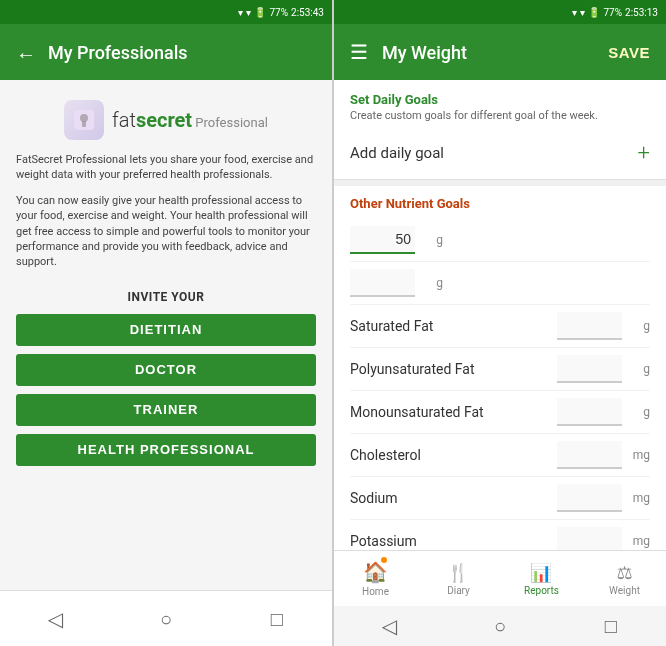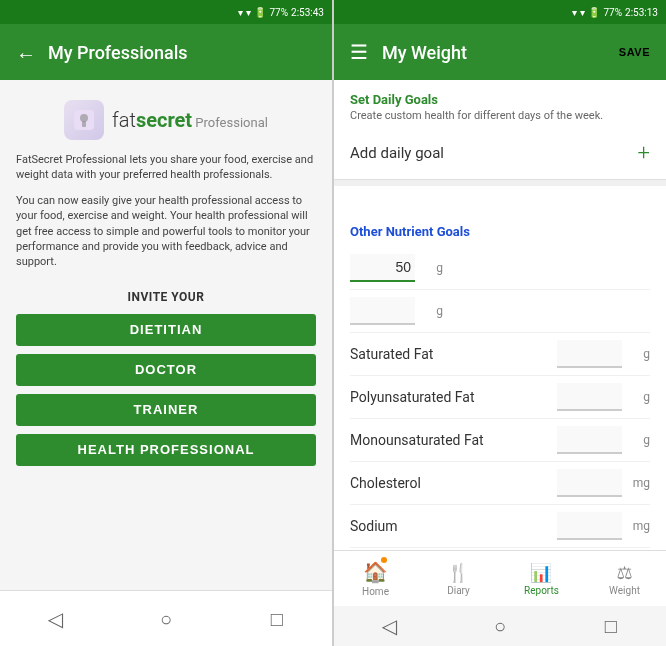--- a/index.html
+++ b/index.html
@@ -159,22 +159,22 @@
     .hamburger {
       color: white;
       font-size: 20px;
     }
     .right-panel .top-bar .title {
       color: white;
       font-size: 18px;
       font-weight: 500;
     }
     .save-btn {
-      color: #000000;
-      font-size: 11px;
+      color: #fef9c3;
+      font-size: 15px;
       font-weight: 700;
       letter-spacing: 0.5px;
       background: none;
       border: none;
       cursor: pointer;
     }
 
     .right-panel .content {
       flex: 1;
       overflow-y: auto;
@@ -217,23 +217,22 @@
       height: 6px;
       background: #f0f0f0;
     }
 
     .nutrient-section {
       padding: 10px 16px 4px 16px;
     }
     .nutrient-section-title {
       font-size: 13px;
       font-weight: 700;
-      color: #1d4ed8;
+      color: #c2410c;
       margin-bottom: 8px;
-      margin-top: 28px;
     }
 
     .nutrient-row {
       display: flex;
       align-items: center;
       padding: 7px 0;
       border-bottom: 1px solid #f0f0f0;
     }
     .nutrient-name {
       flex: 1;
@@ -387,21 +386,21 @@
       <span class="hamburger">☰</span>
       <span class="title">My Weight</span>
     </div>
     <button class="save-btn">SAVE</button>
   </div>
 
   <div class="content">
 
     <div class="section-header">
       <div class="section-title">Set Daily Goals</div>
-      <div class="section-subtitle">Create custom health for different days of the week.</div>
+      <div class="section-subtitle">Create custom goals for different goal of the week.</div>
     </div>
 
     <div class="add-goal-row">
       <span class="add-goal-label">Add daily goal</span>
       <span class="add-icon">+</span>
     </div>
 
     <div class="divider"></div>
 
     <div class="nutrient-section">

